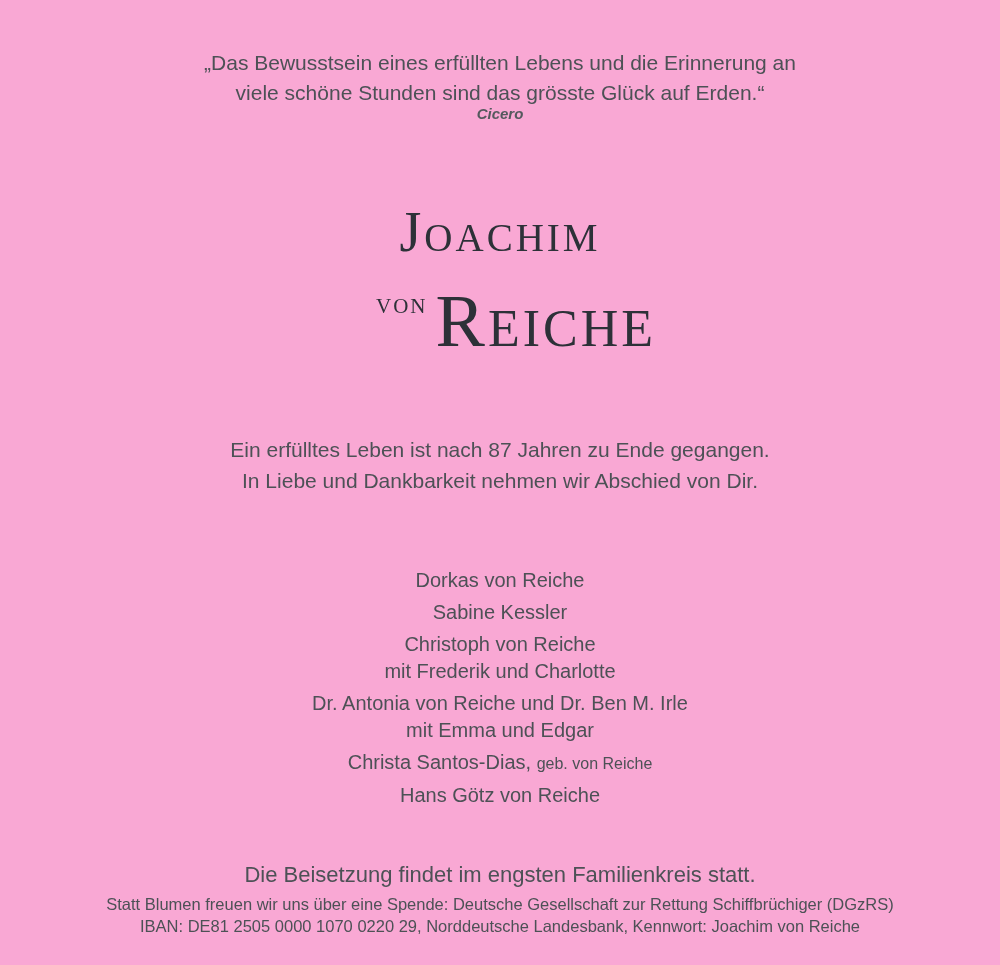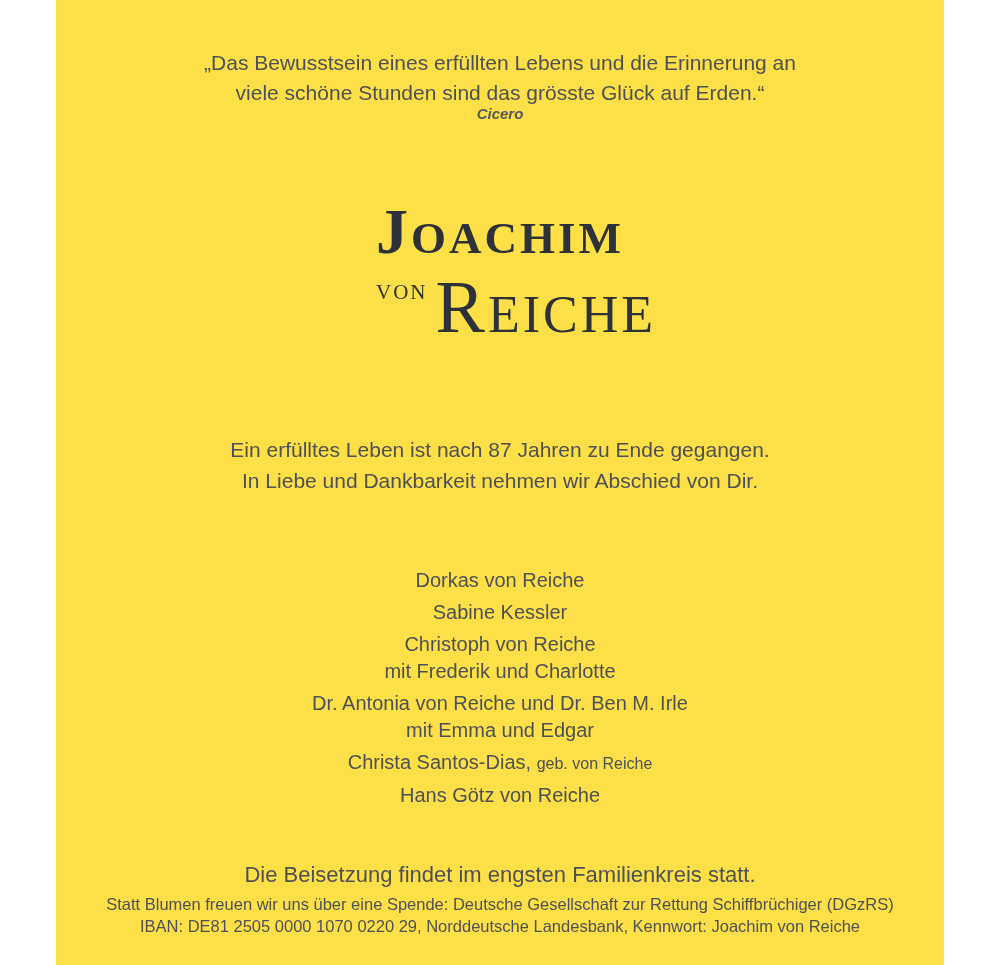--- a/index.html
+++ b/index.html
@@ -1,41 +1,40 @@
 <!DOCTYPE html>
 <html><head>
 <meta charset="utf-8">
 <style>
   html, body { margin: 0; padding: 0; background: #ffffff; }
   .page {
     position: relative;
-    width: 888px;
+    width: 1000px;
     height: 965px;
     margin: 0 auto;
-    background: #fde047;
+    background: #f9a8d4;
     overflow: hidden;
     font-family: "Liberation Sans", sans-serif;
     color: #53575c;
   }
   .abs { position: absolute; left: 0; right: 0; text-align: center; }
 
   .quote   { top: 48px;  font-size: 21px; line-height: 30px; color: #4d5156; }
   .cicero  { top: 105px; font-size: 15px; font-style: italic; color: #55595e; font-weight: bold; }
 
   .serif { font-family: "Liberation Serif", serif; color: #2d3138; }
 
   .name-line1 {
     top: 191px;
-    font-size: 64px; line-height: 82px;
+    font-size: 56px; line-height: 82px;
     font-variant: small-caps;
     letter-spacing: 3px;
-    font-weight: bold;
   }
   .name-line2 {
-    top: 252px;
+    top: 266px;
     font-size: 74px; line-height: 74px;
     font-variant: small-caps;
     letter-spacing: 3px;
     padding-left: 32px;
   }
   .particle {
     font-size: 30px;
     letter-spacing: 2px;
     vertical-align: 33px;
     margin-right: 8px;

